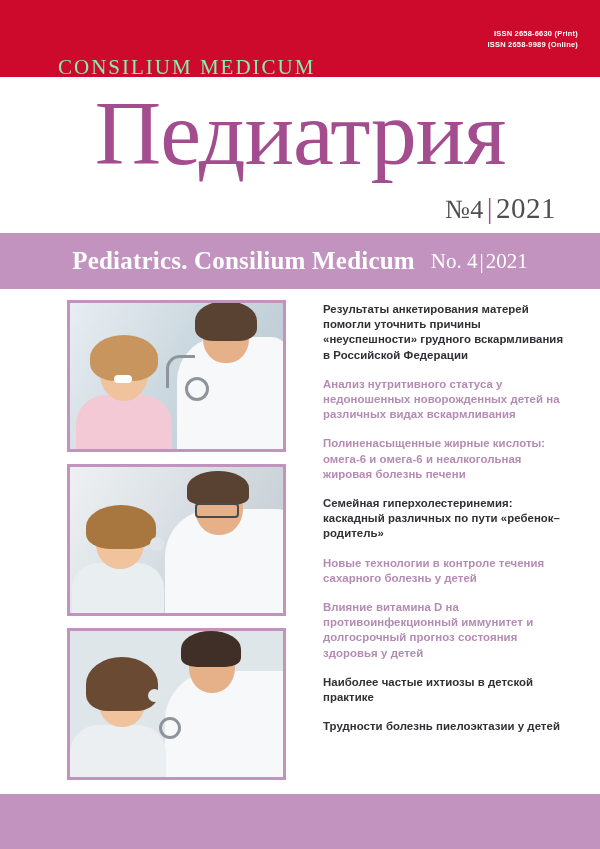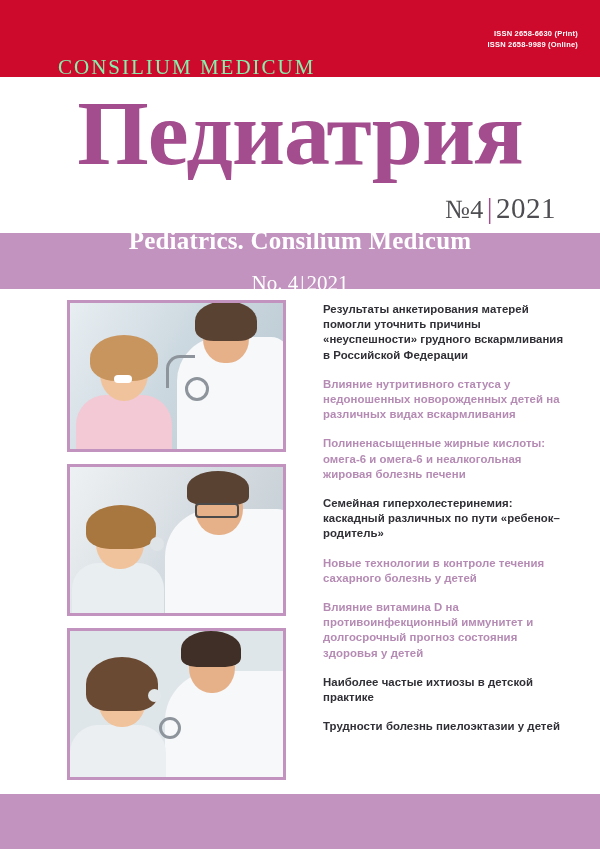--- a/index.html
+++ b/index.html
@@ -59,21 +59,21 @@
     height: 156px;
     background: #ffffff;
   }
   .main-title {
     position: absolute;
     left: 0;
     top: 8px;
     width: 600px;
     text-align: center;
     font-family: "Liberation Serif", serif;
-    font-weight: 700;
+    font-weight: 400;
     font-size: 92px;
     line-height: 96px;
     color: #a34d8e;
     letter-spacing: -1px;
   }
   .issue-line {
     position: absolute;
     right: 44px;
     top: 115px;
     font-family: "Liberation Serif", serif;
@@ -100,21 +100,20 @@
   .subtitle-row {
     position: absolute;
     left: 0; top: 0;
     width: 600px; height: 56px;
     display: flex;
     align-items: center;
     justify-content: center;
     gap: 16px;
     font-family: "Liberation Serif", serif;
     color: #ffffff;
-    flex-direction: column;
   }
   .subtitle-main {
     font-size: 25px;
     font-weight: 700;
     letter-spacing: 0.2px;
     white-space: nowrap;
   }
   .subtitle-issue {
     font-size: 21px;
     font-weight: 400;
@@ -261,21 +260,21 @@
         <div class="coat" style="left:0px; top:94px; width:96px; height:58px; background:#eceff2; border-radius:28px 28px 0 0;"></div>
         <div class="blob skin" style="left:28px; top:40px; width:48px; height:56px; border-radius:48%;"></div>
         <div class="blob hair-dark" style="left:16px; top:26px; width:72px; height:54px; border-radius:50% 50% 30% 30%; background:#6b4a33;"></div>
         <div class="blob" style="left:78px; top:58px; width:13px; height:13px; background:#e2e7ea; border-radius:50%;"></div>
       </div>
 
     </div>
 
     <div class="toc">
       <div class="toc-item dark">Результаты анкетирования матерей помогли уточнить причины «неуспешности» грудного вскармливания в Российской Федерации</div>
-      <div class="toc-item light">Влияние нутритивного статуса у недоношенных новорожденных детей на различных видах вскармливания</div>
+      <div class="toc-item light">Анализ нутритивного статуса у недоношенных новорожденных детей на различных видах вскармливания</div>
       <div class="toc-item light">Полиненасыщенные жирные кислоты: омега-6 и омега-6 и неалкогольная жировая болезнь печени</div>
       <div class="toc-item dark">Семейная гиперхолестеринемия: каскадный различных по пути «ребенок–родитель»</div>
       <div class="toc-item light">Новые технологии в контроле течения сахарного болезнь у детей</div>
       <div class="toc-item light">Влияние витамина D на противоинфекционный иммунитет и долгосрочный прогноз состояния здоровья у детей</div>
       <div class="toc-item dark">Наиболее частые ихтиозы в детской практике</div>
       <div class="toc-item dark">Трудности болезнь пиелоэктазии у детей</div>
     </div>
 
   </div>
 

